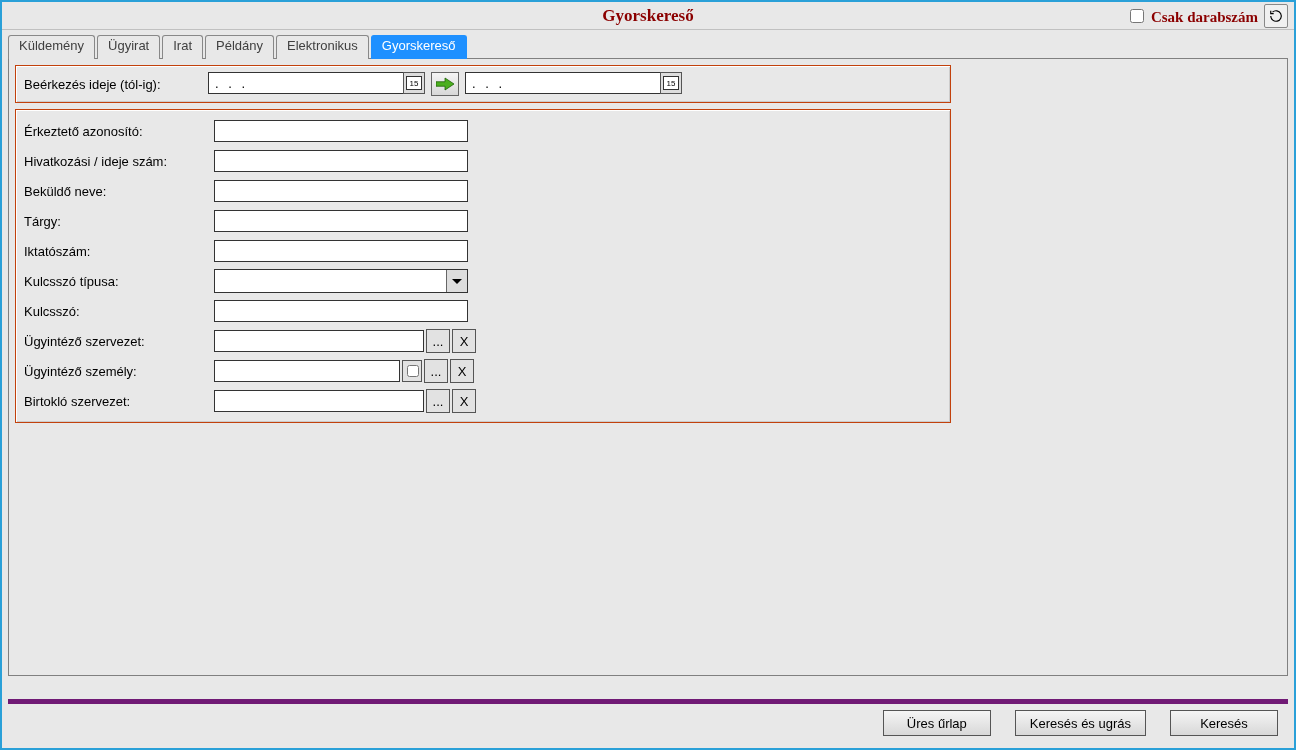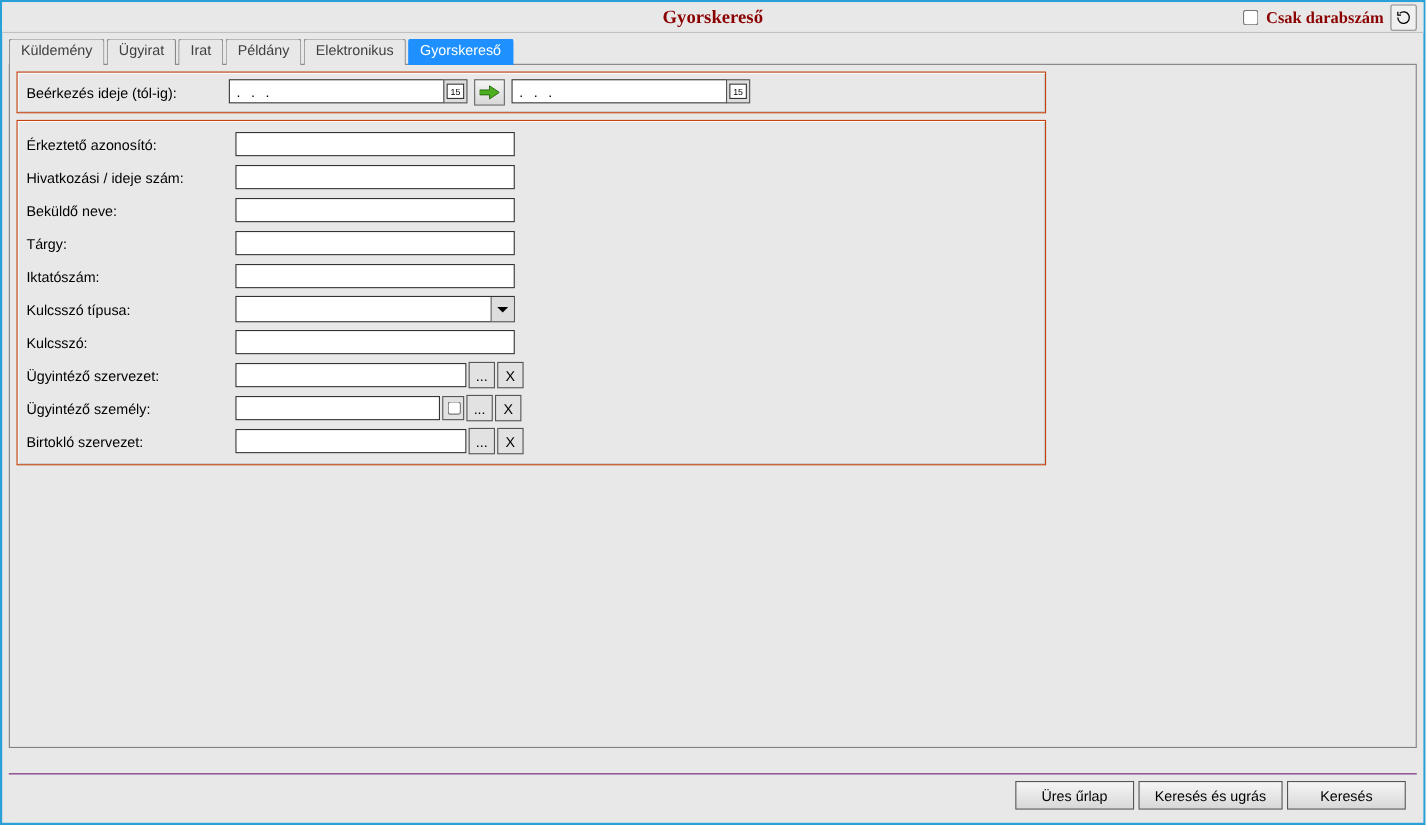--- a/index.html
+++ b/index.html
@@ -258,25 +258,25 @@
     margin-left: 2px;
     font: inherit;
     cursor: pointer;
     display: inline-flex;
     align-items: center;
     justify-content: center;
     padding: 0;
   }
   .bottom-bar {
     height: 38px;
-    border-top: 1px solid #701a75;
+    border-top: 5px solid #701a75;
     display: flex;
     align-items: center;
     justify-content: flex-end;
-    gap: 4px;
+    gap: 24px;
     padding: 0 10px;
     background: #e8e8e8;
     margin: 17px 6px 6px 6px;
   }
   .push-btn {
     min-width: 108px;
     height: 26px;
     border: 1px solid #555;
     background: linear-gradient(#f5f5f5,#d8d8d8);
     font: inherit;

